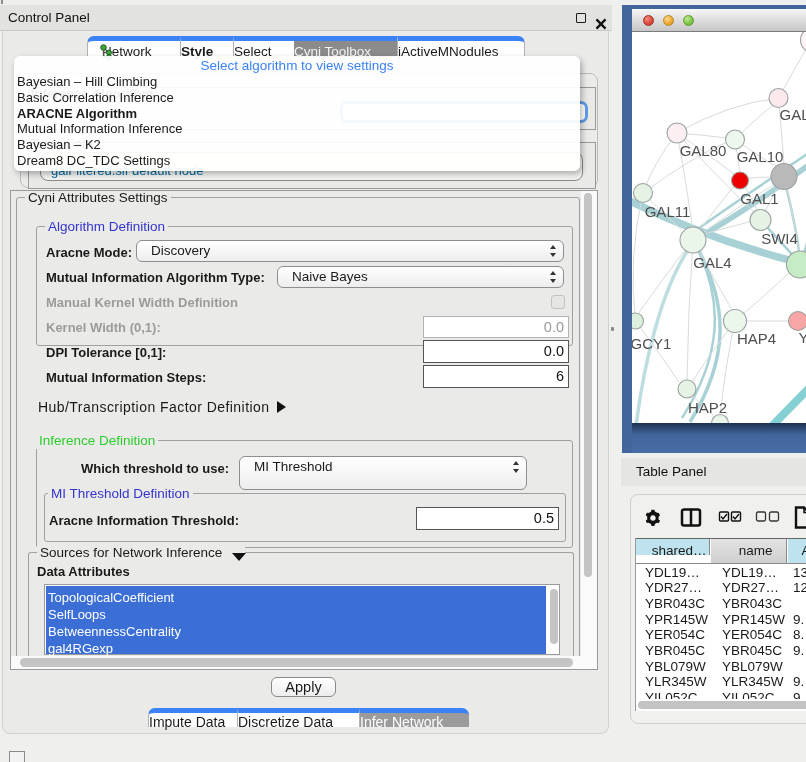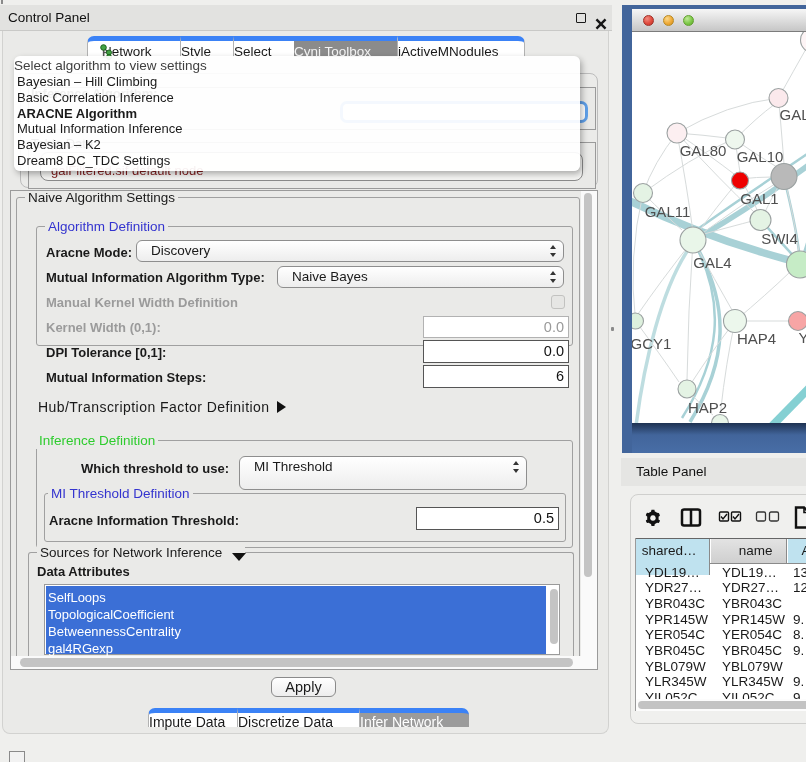--- a/index.html
+++ b/index.html
@@ -38,40 +38,40 @@
     <div class="tabtop" style="left:0;width:93px;border-left:1px solid #b2b2b2;border-radius:7px 0 0 0;">
       <span style="line-height:21px;padding-left:14px;">Network</span>
       <svg class="abs" style="left:11px;top:2px;" width="16" height="17" viewBox="0 0 16 17">
         <path d="M4.5 6 V14 H9" fill="none" stroke="#555" stroke-width="1.3"></path>
         <line x1="4.5" y1="9.5" x2="9" y2="9.5" stroke="#555" stroke-width="1.3"></line>
         <circle cx="4.5" cy="4.5" r="2.8" fill="#44a244" stroke="#1d641d" stroke-width="1"></circle>
         <circle cx="10" cy="9.5" r="2.5" fill="#44a244" stroke="#1d641d" stroke-width="1"></circle>
         <circle cx="10" cy="14" r="2.5" fill="#44a244" stroke="#1d641d" stroke-width="1"></circle>
       </svg>
     </div>
-    <div class="tabtop" style="left:93px;width:53px;border-left:1px solid #b2b2b2;"><span style="line-height:21px;">Style</span></div>
+    <div class="tabtop" style="left:93px;width:53px;border-left:1px solid #b2b2b2;"><span style="line-height:21px;font-weight:bold;">Style</span></div>
     <div class="tabtop" style="left:146px;width:61px;border-left:1px solid #b2b2b2;"><span style="line-height:21px;">Select</span></div>
     <div class="tabtop" style="left:207px;width:103px;background:#8b8b8b;color:#f4f4f4;"><span style="line-height:21px;">Cyni Toolbox</span></div>
     <div class="tabtop" style="left:310px;width:128px;border-right:1px solid #b2b2b2;border-left:1px solid #b2b2b2;border-radius:0 7px 0 0;"><span style="line-height:21px;">jActiveMNodules</span></div>
   </div>
 
   <div class="abs" style="left:20px;top:73px;width:578px;height:115px;background:#ebebe9;border:1px solid #bcbcbc;border-radius:8px;"></div>
   <div class="abs" style="left:28px;top:87px;width:568px;height:43px;background:#e9e9e7;border:1px solid #9a9a9a;"></div>
   <div class="abs" style="left:31px;top:86px;font-weight:bold;color:#1a1a1a;">Inference Algorithm:</div>
   <div class="abs" style="left:340px;top:101px;width:248px;height:22px;background:#fff;border:3px solid #5f9fe8;border-radius:7px;"></div>
   <div class="abs" style="left:28px;top:142px;width:568px;height:47px;background:#e9e9e7;border:1px solid #9a9a9a;"></div>
   <div class="abs" style="left:31px;top:136px;color:#1a1a1a;">Table Data</div>
   <div class="abs" style="left:40px;top:152px;width:543px;height:29px;background:#f4f4f2;border:1.5px solid #8a8a8a;border-radius:8px;">
-    <span style="position:absolute;left:10px;top:10px;color:#7f1d1d;">galFiltered.sif default node</span>
+    <span style="position:absolute;left:10px;top:10px;color:#0369a1;">galFiltered.sif default node</span>
   </div>
 
   <div class="abs" style="left:10px;top:190px;width:588px;height:480px;border:1px solid #9a9a9a;background:#eaeae8;overflow:hidden;">
 
     <div class="grp" style="left:5px;top:6px;width:564px;height:470px;border-radius:3px;">
-      <span class="ttl" style="background:#eaeae8;">Naive Algorithm Settings</span>
+      <span class="ttl" style="background:#eaeae8;">Cyni Attributes Settings</span>
     </div>
 
     <div class="grp" style="left:25px;top:35px;width:537px;height:120px;">
       <span class="ttl" style="color:#3434cf;background:#eaeae8;">Algorithm Definition</span>
     </div>
     <div class="abs bold" style="left:35px;top:54px;">Aracne Mode:</div>
     <div class="combo" style="left:125px;top:49px;width:428px;height:22px;">Discovery
       <svg class="arr" viewBox="0 0 8 14">
           <path d="M1 5 L4 1 L7 5 Z" fill="#333"></path>
           <path d="M1 9 L4 13 L7 9 Z" fill="#333"></path>
@@ -112,39 +112,39 @@
     <div class="abs bold" style="left:38px;top:322px;">Aracne Information Threshold:</div>
     <div class="fld" style="left:405px;top:316px;width:143px;height:23px;border:1.5px solid #555;color:#111;">0.5</div>
 
     <div class="grp" style="left:17px;top:361px;width:546px;height:110px;border-bottom:none;border-radius:3px 3px 0 0;">
       <span class="ttl" style="background:#eaeae8;width:208px;">Sources for Network Inference</span>
     </div>
     <div class="abs" style="left:221px;top:362px;width:0;height:0;border-top:8px solid #111;border-left:7px solid transparent;border-right:7px solid transparent;"></div>
     <div class="abs bold" style="left:26px;top:373px;">Data Attributes</div>
     <div class="abs" style="left:33px;top:393px;width:516px;height:71px;background:#fff;border:1px solid #9a9a9a;">
       <div class="abs" style="left:1px;top:1px;width:500px;height:68px;background:#3b6fd6;color:#fff;padding-top:2.5px;">
+        <div style="padding-left:2px;line-height:17px;">TopologicalCoefficient</div>
         <div style="padding-left:2px;line-height:17px;">SelfLoops</div>
-        <div style="padding-left:2px;line-height:17px;">TopologicalCoefficient</div>
         <div style="padding-left:2px;line-height:17px;">BetweennessCentrality</div>
         <div style="padding-left:2px;line-height:17px;">gal4RGexp</div>
       </div>
       <div class="abs" style="left:505px;top:4px;width:8px;height:55px;background:#c4c4c4;border-radius:4px;"></div>
     </div>
 
     <div class="abs" style="left:0;top:465px;width:586px;height:14px;background:#fafafa;">
       <div class="abs" style="left:9px;top:2px;width:553px;height:9px;background:#c4c4c4;border-radius:4.5px;"></div>
     </div>
 
     <div class="abs" style="left:570px;top:0;width:16px;height:465px;background:#fafafa;">
       <div class="abs" style="left:3px;top:2px;width:8px;height:384px;background:#c4c4c4;border-radius:4px;"></div>
     </div>
   </div>
 
   <div class="abs" style="left:14px;top:56px;width:566px;height:114.5px;background:rgba(255,255,255,0.93);border-radius:6px;box-shadow:2px 3px 6px rgba(0,0,0,0.3);">
-    <div style="text-align:left;color:#404040;line-height:16px;padding-top:2px;font-size:13.5px;">Select algorithm to view settings</div>
+    <div style="text-align:center;color:#3b82f6;line-height:16px;padding-top:2px;font-size:13.5px;">Select algorithm to view settings</div>
     <div style="padding-left:3px;line-height:15.8px;">Bayesian – Hill Climbing</div>
     <div style="padding-left:3px;line-height:15.8px;">Basic Correlation Inference</div>
     <div style="padding-left:3px;line-height:15.8px;font-weight:bold;">ARACNE Algorithm</div>
     <div style="padding-left:3px;line-height:15.8px;">Mutual Information Inference</div>
     <div style="padding-left:3px;line-height:15.8px;">Bayesian – K2</div>
     <div style="padding-left:3px;line-height:15.8px;">Dream8 DC_TDC Settings</div>
   </div>
 
   <div class="abs" style="left:271px;top:677px;width:65px;height:20px;background:linear-gradient(#ffffff,#ededed);border:1px solid #8a8a8a;border-radius:6px;text-align:center;line-height:18px;font-size:14.5px;">Apply</div>
 
@@ -263,21 +263,21 @@
       <rect x="116.5" y="7" width="9" height="9" rx="1.5" stroke-width="1.3" stroke="#333"></rect>
       <rect x="129.5" y="7" width="9" height="9" rx="1.5" stroke-width="1.3" stroke="#333"></rect>
       <path d="M156 2.5 h8 l5 5 v15 h-13 z" stroke-width="2.4"></path>
       <path d="M164 2.5 v5 h5" stroke-width="1.6"></path>
     </g>
   </svg>
 
   <div class="abs" style="left:635px;top:538px;width:171px;height:173px;background:#fff;border-left:1px solid #9a9a9a;">
 
     <div class="abs" style="left:0;top:0;width:171px;height:25.5px;border-top:1.5px solid #666;border-bottom:1px solid #8a8a8a;">
-      <div class="abs" style="left:0;top:0;width:73.5px;height:36px;background:#bfe2ef;border-right:1px solid #8a8a8a;text-align:right;padding-right:12px;line-height:24px;font-size:13.5px;">shared…</div>
+      <div class="abs" style="left:0;top:0;width:73.5px;height:16px;background:#bfe2ef;border-right:1px solid #8a8a8a;text-align:right;padding-right:2px;line-height:24px;font-size:13.5px;">shared…</div>
       <div class="abs" style="left:74.5px;top:0;width:76px;height:24px;background:linear-gradient(#e3e3e3,#cfcfcf);border-right:1px solid #8a8a8a;text-align:right;padding-right:13px;line-height:24px;font-size:13.5px;">name</div>
       <div class="abs" style="left:151.5px;top:0;width:20px;height:24px;background:#bfe2ef;line-height:24px;font-size:13.5px;padding-left:14px;">A</div>
     </div>
 
     <div class="abs trows" style="left:0;top:26px;width:171px;height:147px;font-size:13.5px;overflow:hidden;">
       <div class="tr" style="top:0px;">
           <span style="left:9px;">YDL19…</span>
           <span style="left:86px;">YDL19…</span>
           <span style="left:157px;">13</span>
         </div>

